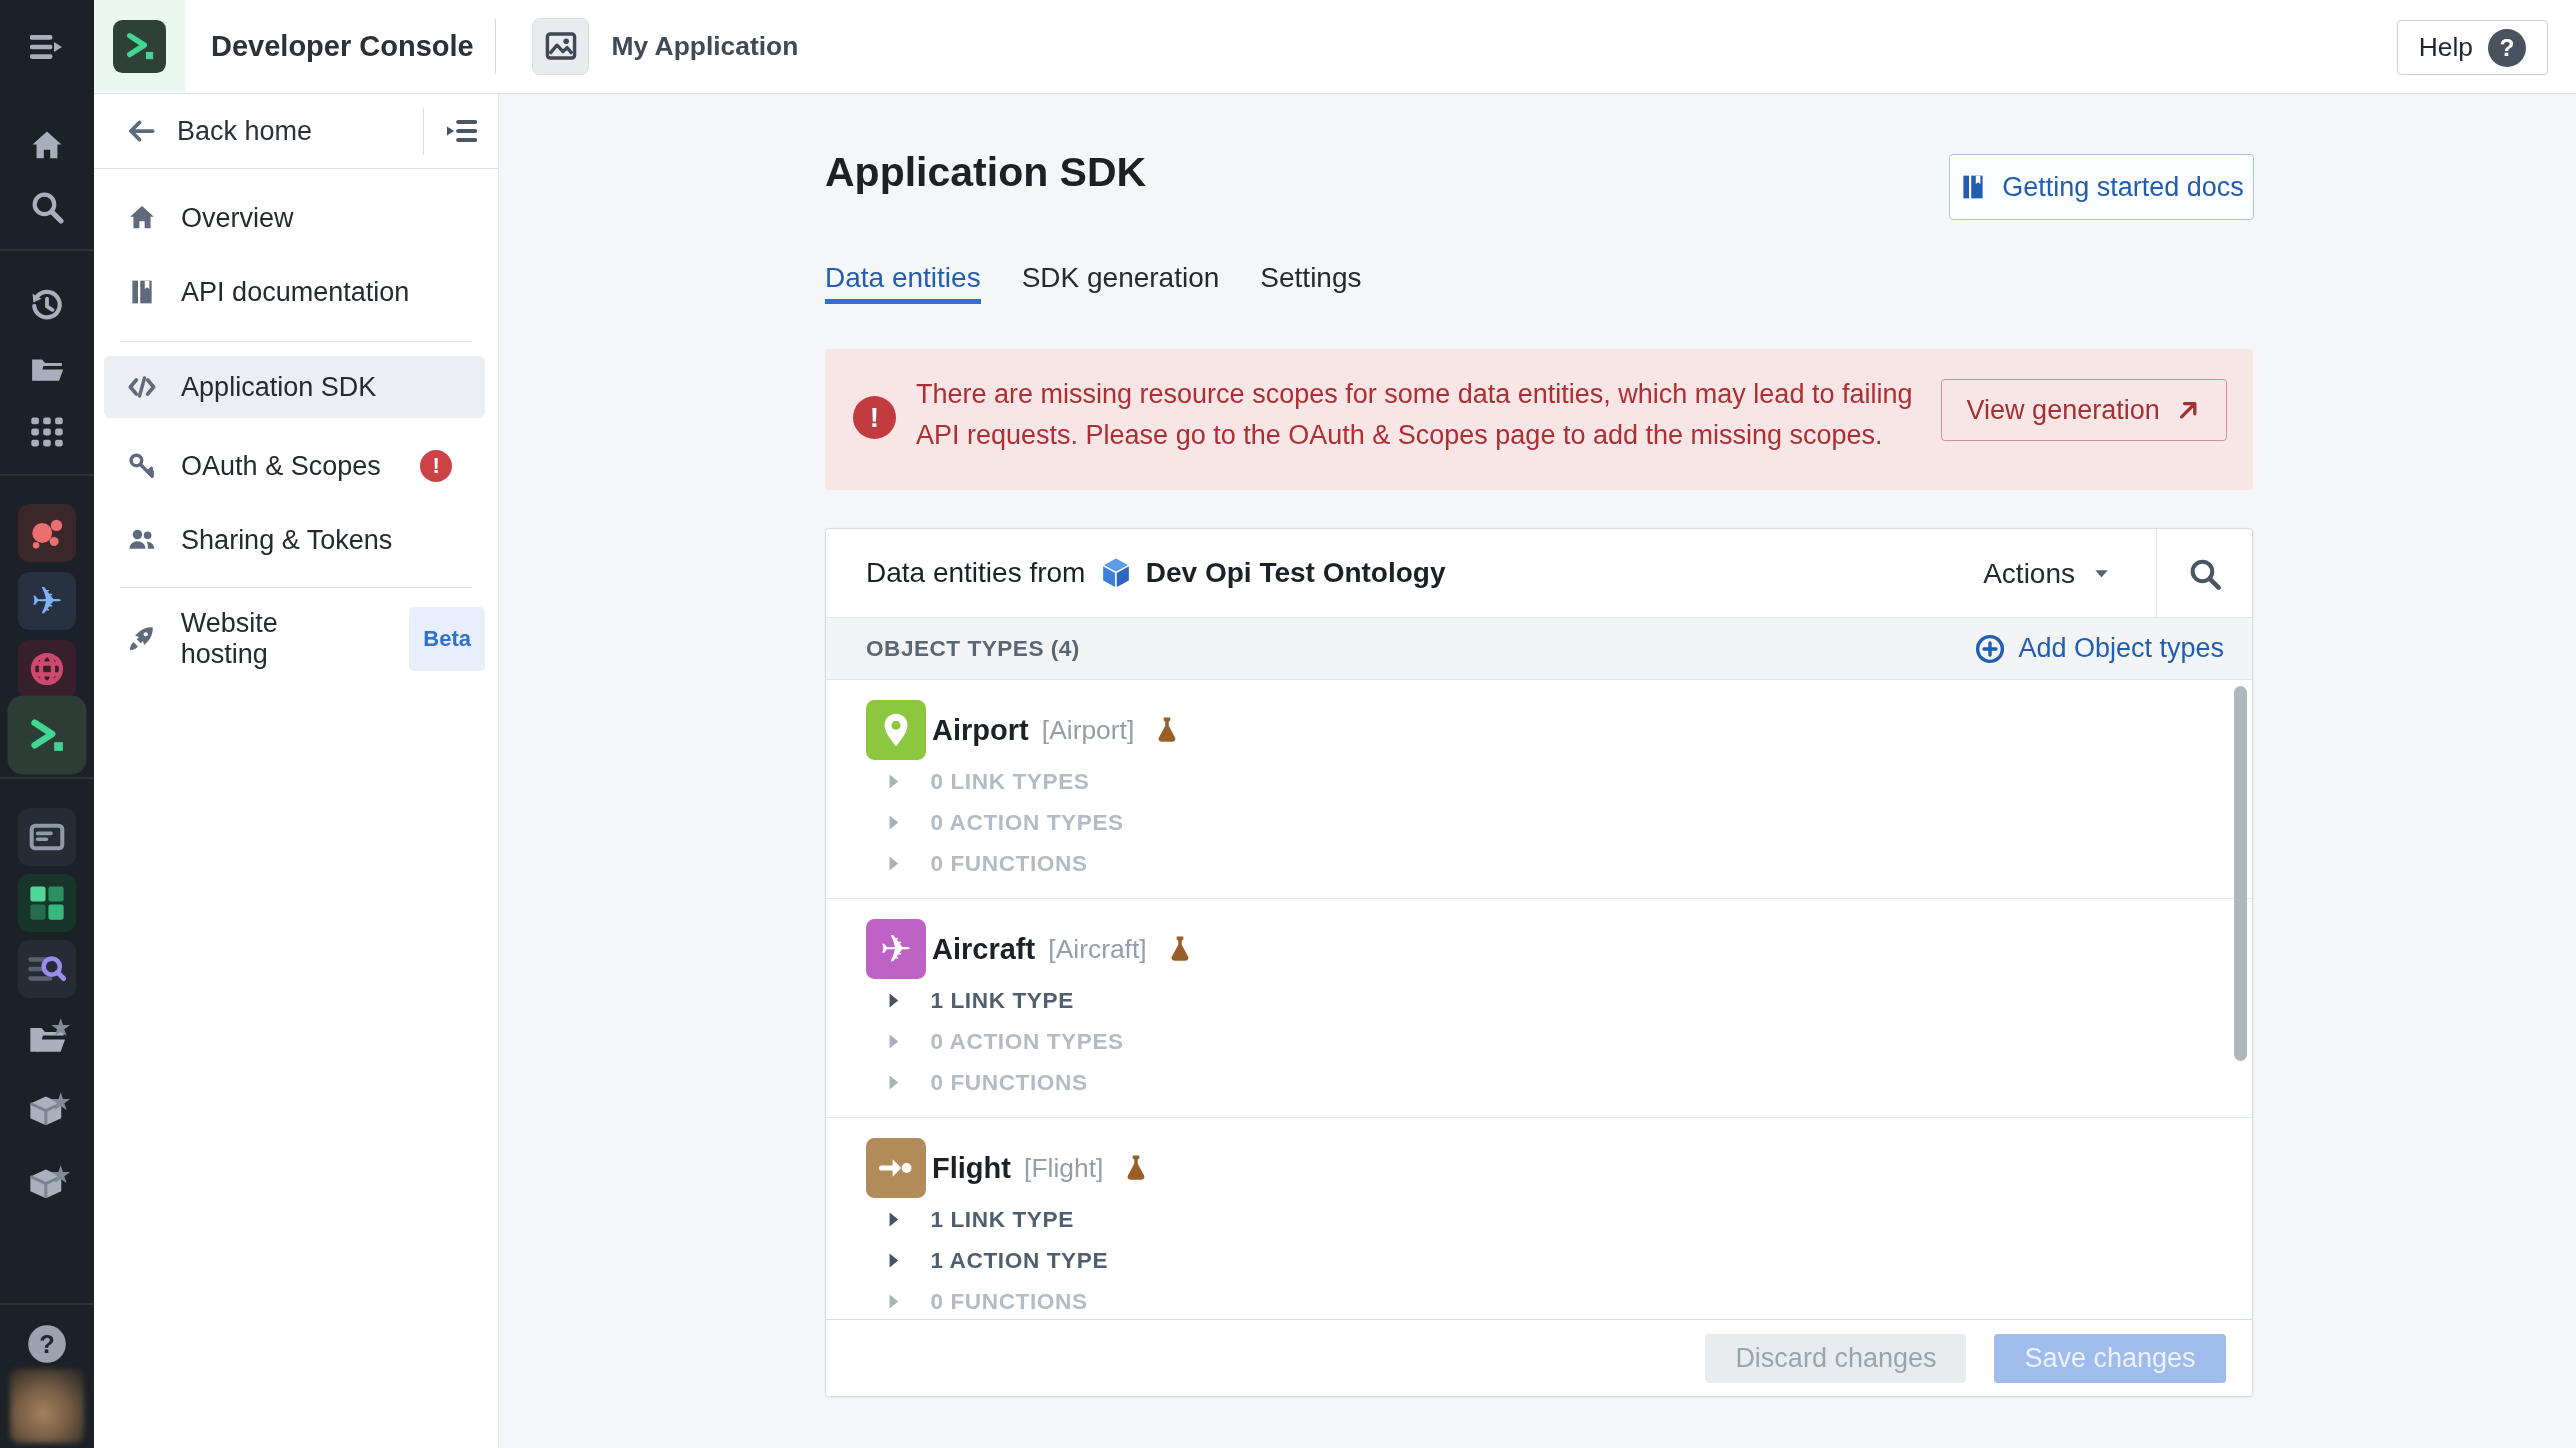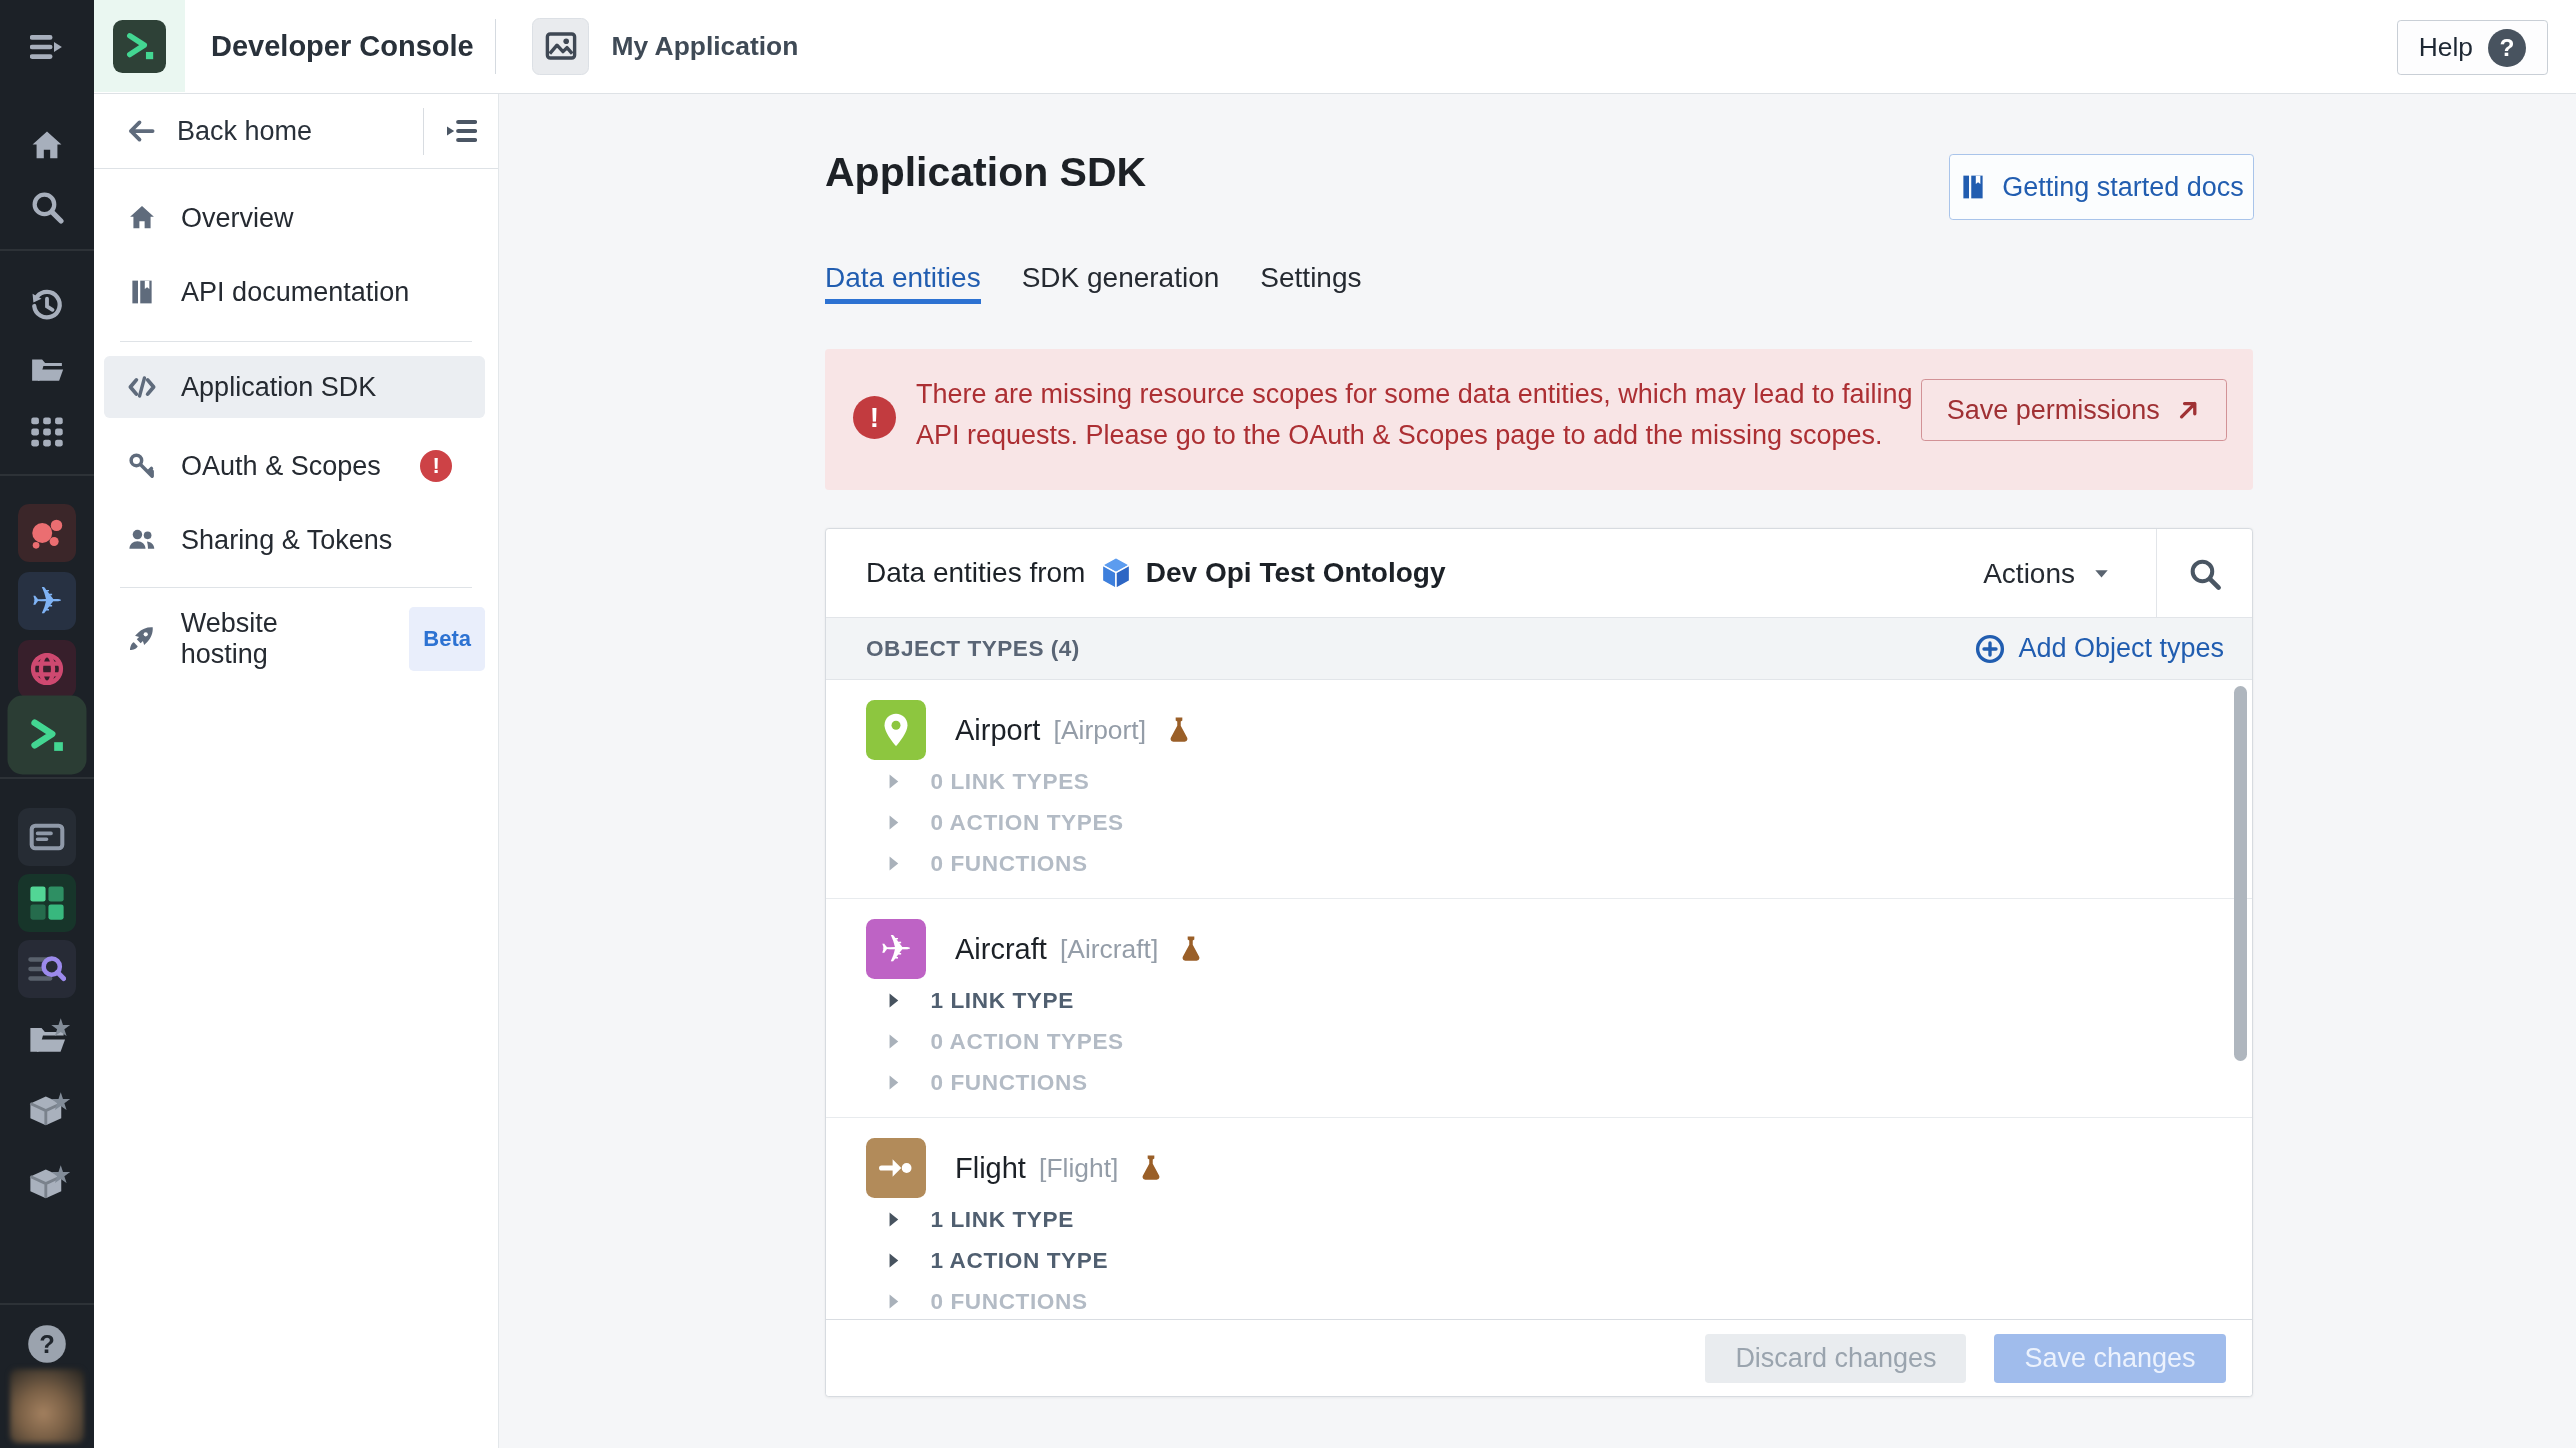--- a/index.html
+++ b/index.html
@@ -71,21 +71,21 @@
   .actions svg { color:#5A6470; }
   .search-cell { position:absolute; right:0; top:0; width:96px; height:89px; border-left:0.9px solid #E2E5E9; display:flex; align-items:center; justify-content:center; color:#4A5663; cursor:pointer; }
   .obj-bar { position:relative; height:62px; background:#F2F4F6; border-bottom:0.9px solid #E2E5E9; display:flex; align-items:center; padding:0 28px 0 40px; }
   .obj-bar-title { font-size:22.6px; font-weight:bold; color:#5A6575; letter-spacing:0.5px; }
   .add-link { margin-left:auto; display:flex; align-items:center; gap:13.2px; color:#215DB0; font-size:27px; cursor:pointer; }
   .obj-list { position:relative; height:641px; overflow:hidden; }
   .obj-block { padding:19px 0 14px 40px; border-bottom:1.9px solid #E8EBEE; }
   .obj-block:last-child { border-bottom:none; }
   .obj-title-row { display:flex; align-items:center; height:62px; }
   .obj-tile { width:60px; height:60px; border-radius:8.5px; display:flex; align-items:center; justify-content:center; }
-  .obj-name { margin-left:29px; font-size:29px; font-weight:normal; color:#1C2127; }
+  .obj-name { margin-left:6px; font-size:29px; font-weight:bold; color:#1C2127; }
   .obj-api { margin-left:13.2px; font-size:26.4px; color:#949DA8; }
   .obj-flask { margin-left:19px; color:#9A5F28; }
   .obj-sub { display:flex; align-items:center; height:41px; padding-left:17px; gap:26.4px; cursor:pointer; }
   .obj-sub:first-of-type { margin-top:14px; }
   .obj-sub-label { font-size:22.6px; font-weight:bold; letter-spacing:0.6px; color:#505F70; }
   .obj-sub.muted .obj-sub-label { color:#B3BBC5; }
   .obj-sub .caret { color:#47535F; }
   .obj-sub.muted .caret { color:#A9B1BA; }
   .card-scrollbar { position:absolute; right:4.7px; top:157px; width:13.2px; height:375px; background:#AFB6BE; border-radius:6.6px; }
   .card-footer { position:absolute; left:0; right:0; bottom:0; height:77px; border-top:0.9px solid #D9DDE2; background:#fff; border-radius:0 0 3.8px 3.8px;
@@ -354,21 +354,21 @@
   <div class="tabs">
     <div class="tab active">Data entities</div>
     <div class="tab">SDK generation</div>
     <div class="tab">Settings</div>
   </div>
 
   <div class="banner">
     <div class="banner-icon">!</div>
     <div class="banner-text">There are missing resource scopes for some data entities, which may lead to failing API requests. Please go to the OAuth &amp; Scopes page to add the missing scopes.</div>
     <div class="banner-btn">
-      <span>Save permissions</span>
+      <span>View generation</span>
       <svg width="26.4" height="26.4" viewBox="0 0 16 16">
           <path d="M4 12 12 4M5.8 4H12v6.2" fill="none" stroke="currentColor" stroke-width="2" stroke-linecap="round" stroke-linejoin="round"></path>
         </svg>
     </div>
   </div>
 
   <section class="card">
     <div class="card-header">
       <span>Data entities from</span>
       <svg width="34" height="34" viewBox="0 0 16 16">

